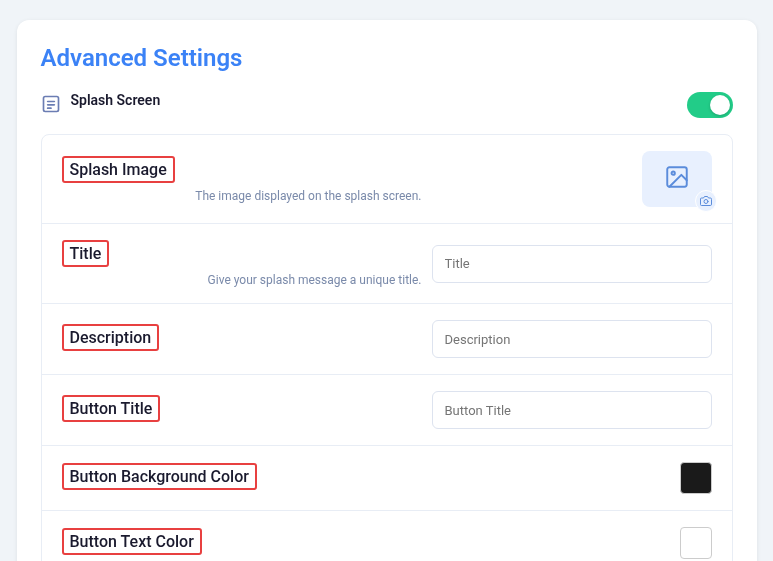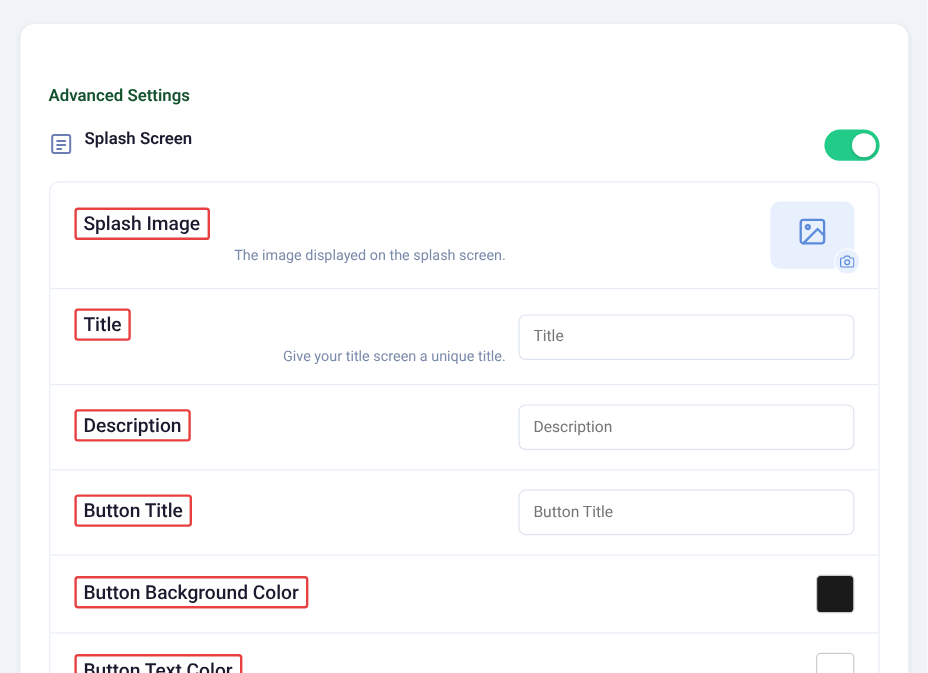--- a/index.html
+++ b/index.html
@@ -29,25 +29,24 @@
 
     .card {
       background: #ffffff;
       border-radius: 12px;
       padding: 24px;
       width: 740px;
       box-shadow: 0 1px 4px rgba(0,0,0,0.08);
     }
 
     .card-title {
-      font-size: 14px;
+      font-size: 24px;
       font-weight: 600;
-      color: #14532d;
+      color: #3b82f6;
       margin-bottom: 20px;
-      margin-top: 28px;
     }
 
     .splash-screen-header {
       display: flex;
       align-items: flex-start;
       justify-content: space-between;
       margin-bottom: 16px;
     }
 
     .splash-screen-left {
@@ -270,21 +269,21 @@
                   <circle cx="12" cy="13" r="4"></circle>
               </svg>
             </div>
           </div>
         </div>
       </div>
 
       <div class="settings-row">
         <div class="settings-row-left">
           <span class="settings-row-label">Title</span>
-          <p class="settings-row-desc">Give your title screen a unique title.</p>
+          <p class="settings-row-desc">Give your splash message a unique title.</p>
         </div>
         <div class="settings-row-right">
           <input class="text-input" type="text" placeholder="Title" style="">
         </div>
       </div>
 
       <div class="settings-row">
         <div class="settings-row-left">
           <span class="settings-row-label">Description</span>
         </div>

